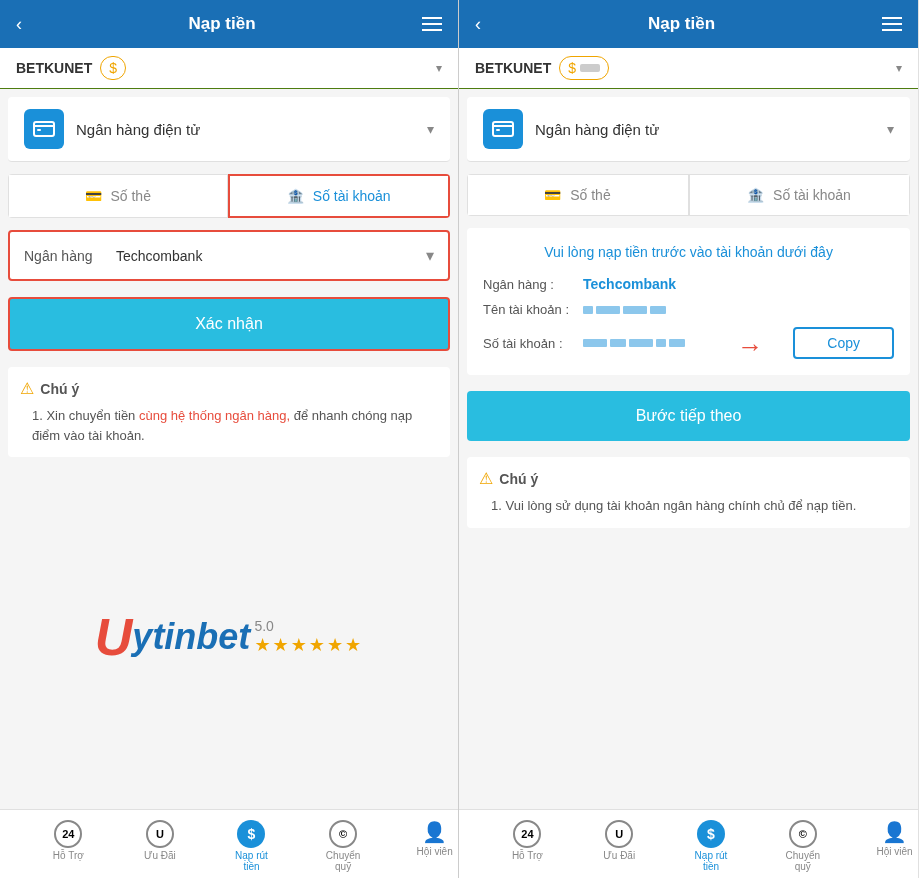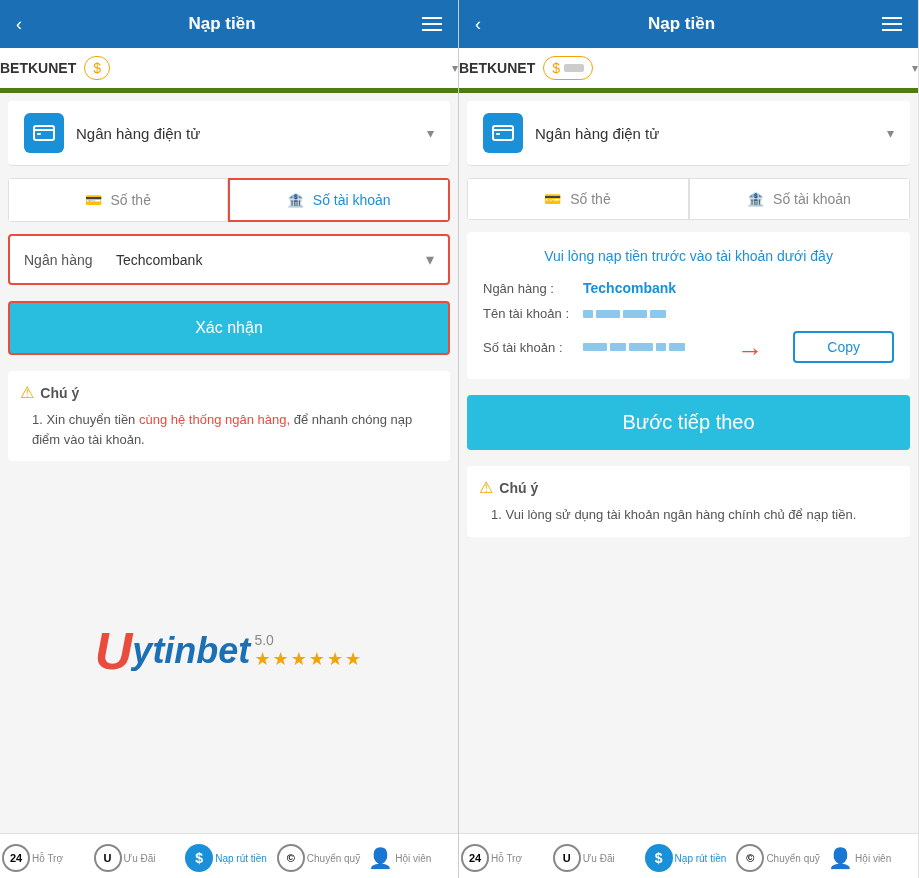--- a/index.html
+++ b/index.html
@@ -9,21 +9,21 @@
     .panel-right { border-right: none; }
 
     
     .header { background: #1a6fb5; color: white; display: flex; align-items: center; justify-content: space-between; padding: 12px 16px; min-height: 48px; }
     .header-title { font-size: 17px; font-weight: 600; }
     .header-icon { font-size: 18px; cursor: pointer; color: white; }
     .hamburger { display: flex; flex-direction: column; gap: 4px; cursor: pointer; }
     .hamburger span { width: 20px; height: 2px; background: white; display: block; }
 
     
-    .account-bar { background: white; display: flex; align-items: center; padding: 8px 0; border-bottom: 5px solid #4d7c0f; gap: 8px; }
+    .account-bar { background: white; display: flex; align-items: center; padding: 8px 16px; border-bottom: 1px solid #4d7c0f; gap: 8px; }
     .account-name { font-size: 14px; font-weight: 600; color: #333; }
     .coin-badge { display: flex; align-items: center; gap: 4px; background: #fff; border: 1px solid #f0a500; border-radius: 20px; padding: 3px 8px; }
     .coin-icon { color: #f0a500; font-size: 14px; }
     .chevron-down { color: #888; margin-left: auto; font-size: 12px; }
     .dots-placeholder { width: 20px; height: 8px; background: #ccc; border-radius: 2px; }
 
     
     .payment-selector { background: white; display: flex; align-items: center; padding: 12px 16px; border-bottom: 1px solid #e0e0e0; gap: 12px; margin: 8px; border-radius: 4px; }
     .payment-icon-box { background: #1a90d9; border-radius: 6px; padding: 8px; display: flex; align-items: center; justify-content: center; }
     .payment-icon-box svg { width: 24px; height: 24px; fill: white; }
@@ -53,40 +53,40 @@
     .notice-item { font-size: 13px; color: #555; line-height: 1.5; margin-left: 12px; }
 
     
     .logo-area { flex: 1; display: flex; align-items: center; justify-content: center; padding: 16px; }
     .logo-rating { display: flex; flex-direction: column; align-items: flex-start; margin-left: 4px; }
     .logo-version { color: #888; font-size: 14px; font-weight: 400; font-style: normal; }
     .stars { color: #f0a500; font-size: 18px; letter-spacing: 2px; }
 
     
     .bottom-nav { background: white; display: flex; border-top: 1px solid #e0e0e0; padding: 6px 0 2px; }
-    .nav-item { flex: 1; display: flex; flex-direction: row; align-items: center; gap: 2px; cursor: pointer; padding: 4px 2px; }
+    .nav-item { flex: 1; display: flex; flex-direction: column; align-items: center; gap: 2px; cursor: pointer; padding: 4px 2px; margin-left: 45px; }
     .nav-item.active .nav-label { color: #1a90d9; }
     .nav-icon { font-size: 20px; color: #888; }
     .nav-label { font-size: 10px; color: #888; text-align: center; }
     .nav-icon-circle { width: 28px; height: 28px; border-radius: 50%; border: 2px solid #888; display: flex; align-items: center; justify-content: center; font-size: 11px; font-weight: 700; }
     .nav-icon-dollar { width: 28px; height: 28px; border-radius: 50%; background: #1a90d9; display: flex; align-items: center; justify-content: center; color: white; font-size: 14px; font-weight: 700; }
 
     
     .info-section { background: white; margin: 8px; border-radius: 4px; padding: 16px; }
     .info-hint { color: #1a90d9; font-size: 14px; text-align: center; margin-bottom: 16px; }
     .info-row { display: flex; align-items: center; margin-bottom: 10px; font-size: 13px; }
     .info-row-label { color: #555; min-width: 100px; }
     .info-row-value { color: #1a90d9; font-size: 14px; font-weight: 600; }
     .info-row-blur { display: flex; gap: 3px; align-items: center; }
     .blur-block { width: 10px; height: 8px; background: #1a90d9; border-radius: 1px; opacity: 0.5; }
     .blur-block.v2 { width: 16px; }
     .blur-block.v3 { width: 24px; }
     .copy-btn { background: white; border: 2px solid #1a90d9; color: #1a90d9; border-radius: 4px; padding: 6px 32px; font-size: 14px; cursor: pointer; margin-left: 26px; }
 
-    .next-btn { width: 100%; background: #29bde0; color: white; border: none; border-radius: 4px; padding: 16px; font-size: 20px; cursor: pointer; margin: 4px 0; }
+    .next-btn { width: 100%; background: #29bde0; color: white; border: none; border-radius: 4px; padding: 16px; font-size: 16px; cursor: pointer; margin: 4px 0; }
 
     .logo-wrapper { display: flex; align-items: center; }
   </style>
 </head>
 <body>
 
 <div class="container">
 
   <div class="panel">
 

